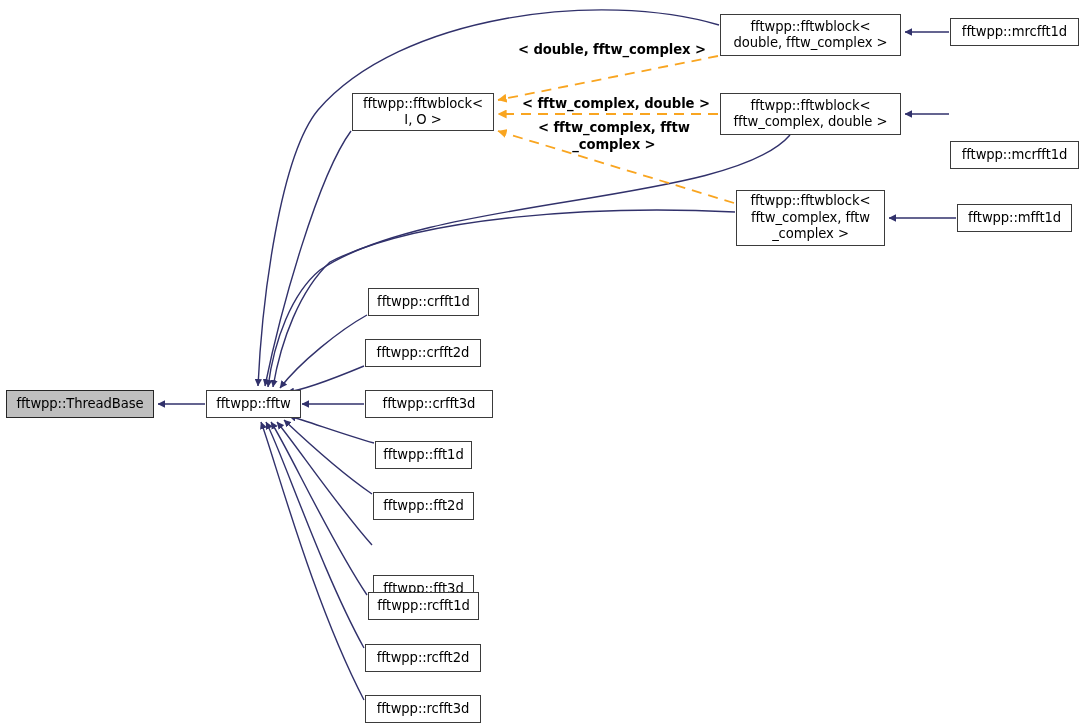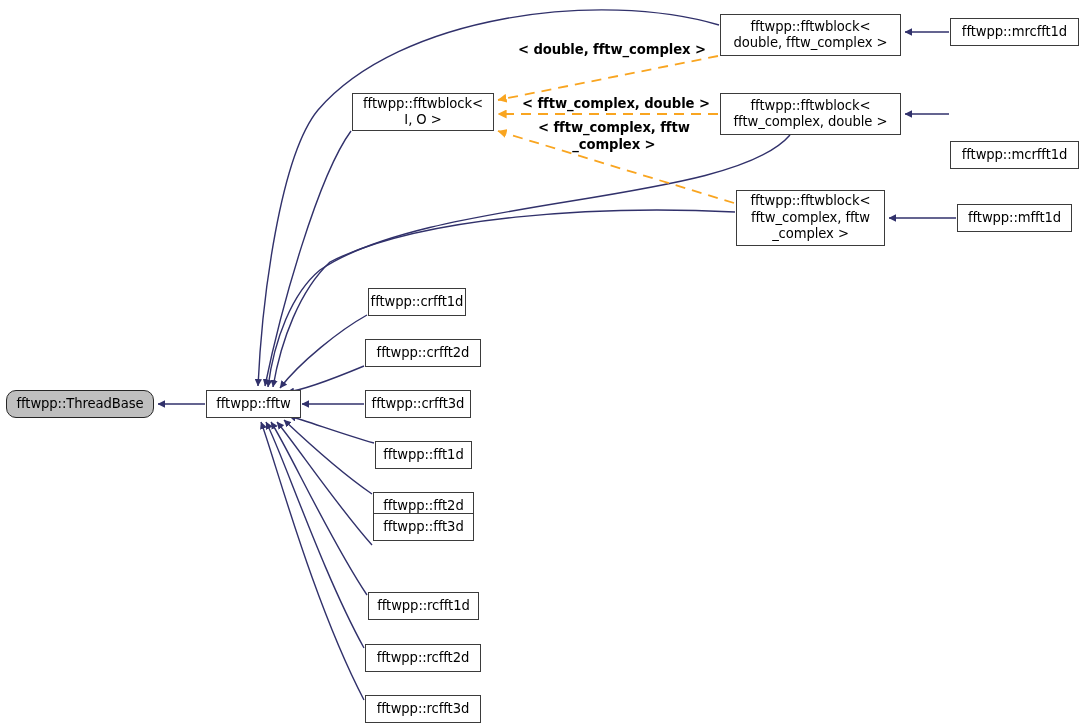--- a/index.html
+++ b/index.html
@@ -34,21 +34,20 @@
     align-items: center;
     justify-content: center;
     text-align: center;
     white-space: pre-line;
     z-index: 5;
     letter-spacing: -0.1px;
   }
   .node.base {
     background: #bfbfbf;
     border-color: #262626;
-    border-radius: 10px;
   }
   .edge-label {
     position: absolute;
     font-size: 13.2px;
     line-height: 16.5px;
     color: #000000;
     white-space: pre-line;
     text-align: center;
     z-index: 4;
     letter-spacing: -0.1px;
@@ -121,31 +120,31 @@
   <div class="node" style="left:736px;top:190px;width:149px;height:56px;">fftwpp::fftwblock&lt;
  fftw_complex, fftw
 _complex &gt;</div>
 
   <div class="node" style="left:950px;top:18px;width:129px;height:28px;">fftwpp::mrcfft1d</div>
 
   <div class="node" style="left:950px;top:100px;width:129px;height:28px;margin-top:41px;">fftwpp::mcrfft1d</div>
 
   <div class="node" style="left:957px;top:204px;width:115px;height:28px;">fftwpp::mfft1d</div>
 
-  <div class="node" style="left:368px;top:288px;width:98px;height:28px;">fftwpp::crfft1d</div>
+  <div class="node" style="left:368px;top:288px;width:111px;height:28px;">fftwpp::crfft1d</div>
 
   <div class="node" style="left:365px;top:339px;width:116px;height:28px;">fftwpp::crfft2d</div>
 
-  <div class="node" style="left:365px;top:390px;width:106px;height:28px;">fftwpp::crfft3d</div>
+  <div class="node" style="left:365px;top:390px;width:128px;height:28px;">fftwpp::crfft3d</div>
 
   <div class="node" style="left:375px;top:441px;width:97px;height:28px;">fftwpp::fft1d</div>
 
   <div class="node" style="left:373px;top:492px;width:101px;height:28px;">fftwpp::fft2d</div>
 
-  <div class="node" style="left:373px;top:513px;width:101px;height:28px;">fftwpp::fft3d</div>
+  <div class="node" style="left:373px;top:575px;width:101px;height:28px;">fftwpp::fft3d</div>
 
   <div class="node" style="left:368px;top:592px;width:111px;height:28px;">fftwpp::rcfft1d</div>
 
   <div class="node" style="left:365px;top:644px;width:116px;height:28px;">fftwpp::rcfft2d</div>
 
   <div class="node" style="left:365px;top:695px;width:116px;height:28px;">fftwpp::rcfft3d</div>
 
   <div class="edge-label" style="left:518px;top:42px;">&lt; double, fftw_complex &gt;</div>
 
   <div class="edge-label" style="left:522px;top:96px;">&lt; fftw_complex, double &gt;</div>

